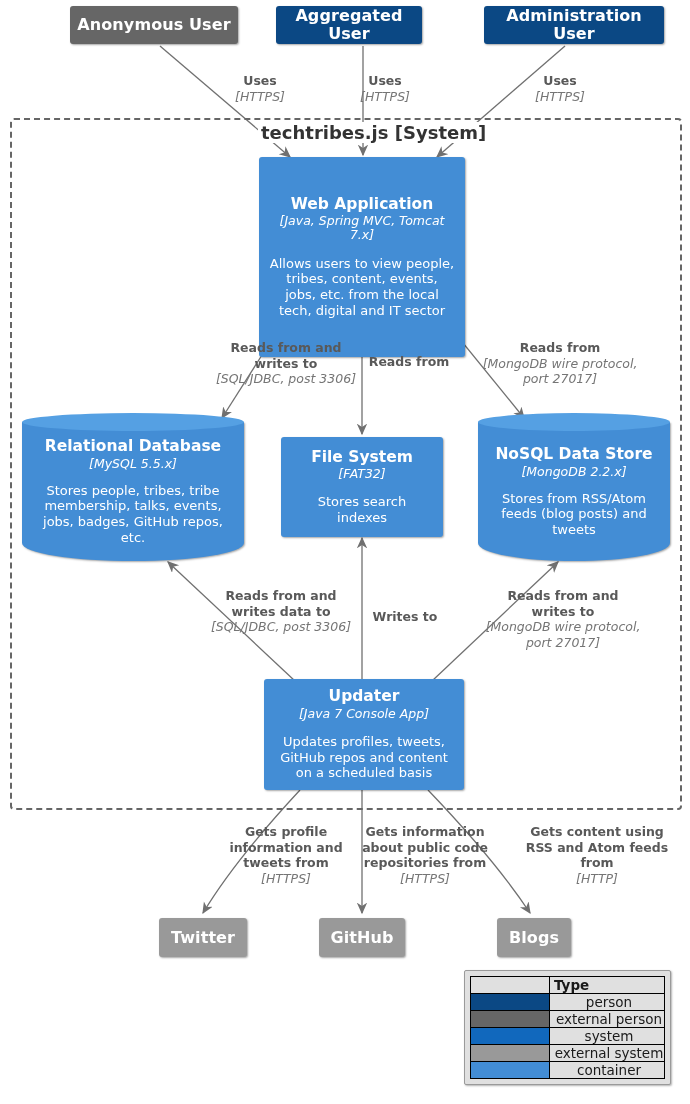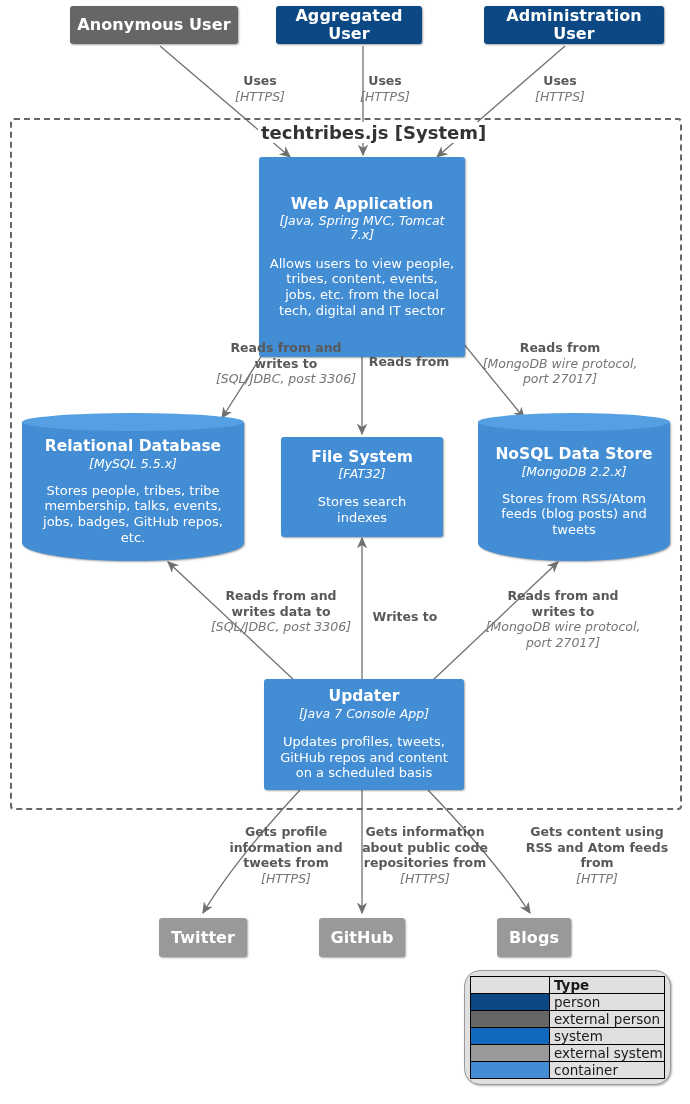--- a/index.html
+++ b/index.html
@@ -67,30 +67,30 @@
   .elabel{
     position:absolute;text-align:center;color:#666666;
     font-size:12.5px;line-height:1.25;
   }
   .elabel .t{font-weight:bold;color:#595959;}
   .elabel .p{font-style:italic;color:#757575;}
 
   
   .legend{
     position:absolute;box-sizing:border-box;
-    background:#e0e0e0;border:1px solid #9a9a9a;border-radius:16px;
+    background:#e0e0e0;border:1px solid #9a9a9a;border-radius:2px;
     padding:5px;box-shadow:1px 1px 2px rgba(0,0,0,.3);
   }
   .legend table{border-collapse:collapse;width:100%;}
   .legend td{
     border:1px solid #000000;height:16px;padding:0;
     font-size:13.5px;color:#1a1a1a;
   }
   .legend td.sw{width:78px;}
-  .legend td.lb{padding-left:4px;background:#e0e0e0;white-space:nowrap;}
+  .legend td.lb{padding-left:4px;background:#e0e0e0;white-space:nowrap;text-align:center;}
   .legend td.hd{
     background:#e0e0e0;font-weight:bold;padding-left:4px;
     font-size:13.5px;
   }
   .legend td.hdblank{background:#e0e0e0;}
 </style>
 </head>
 <body>
 
 <div id="stage">

